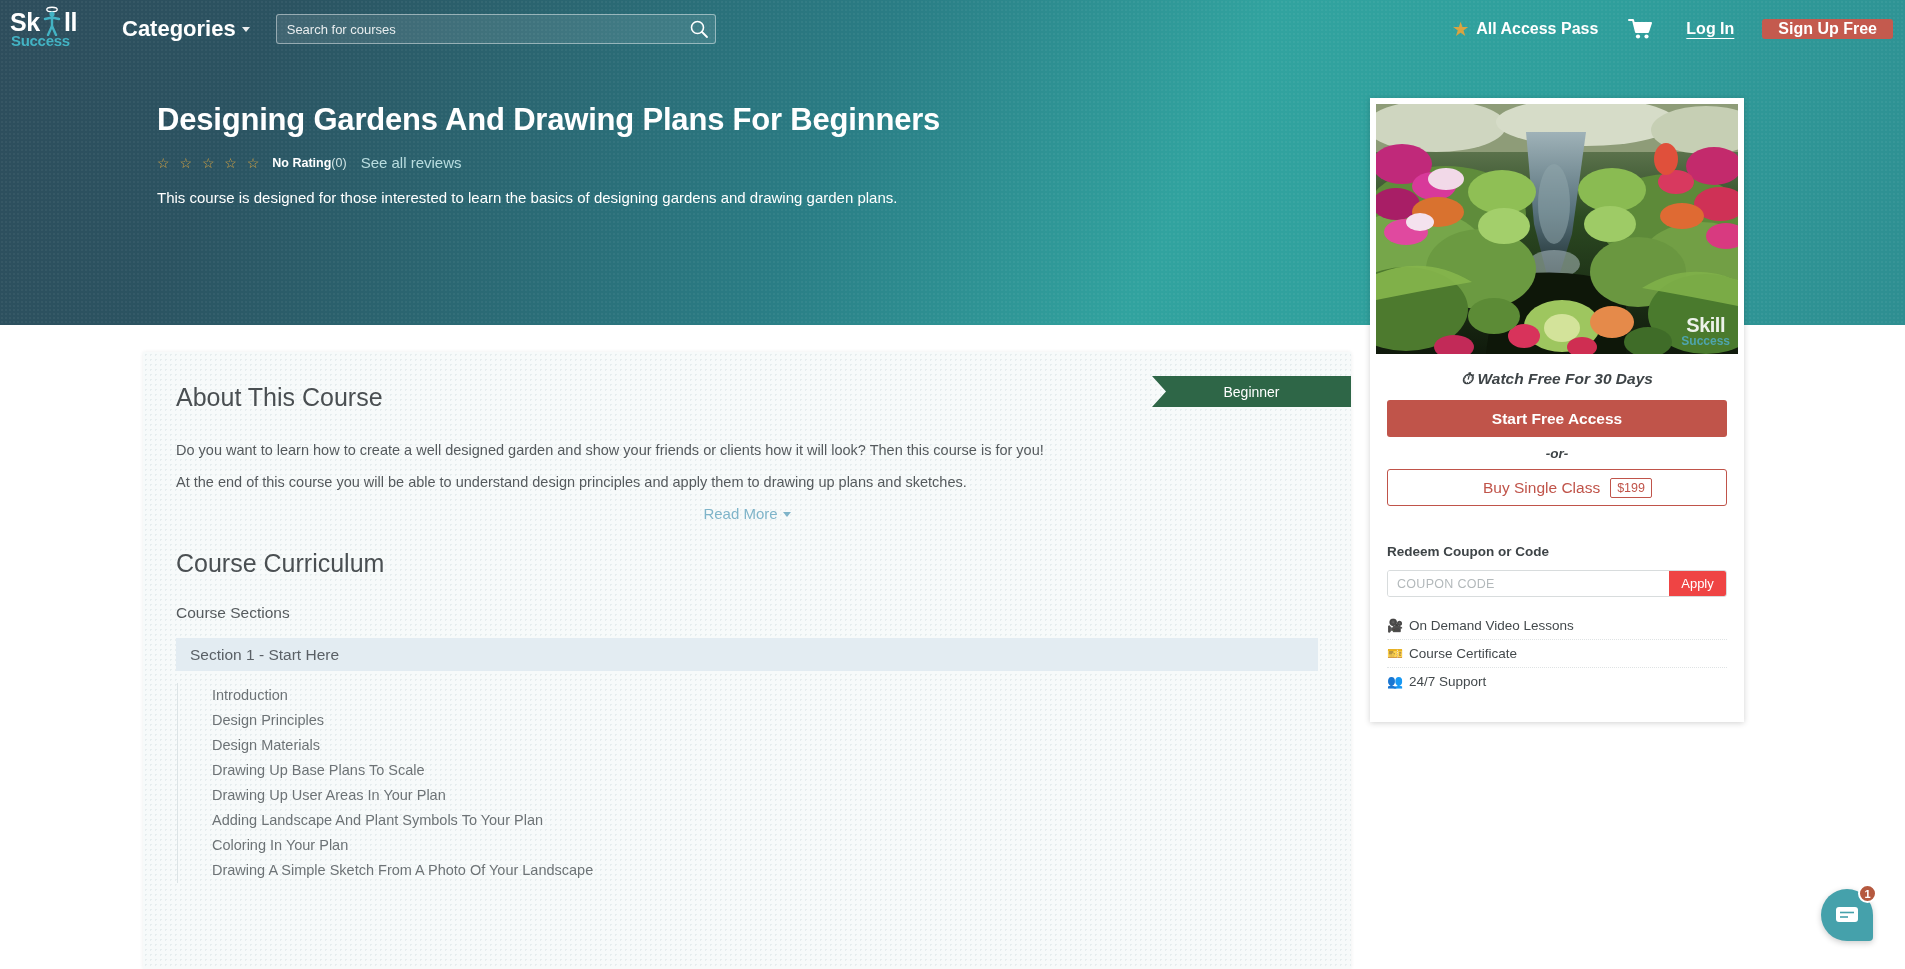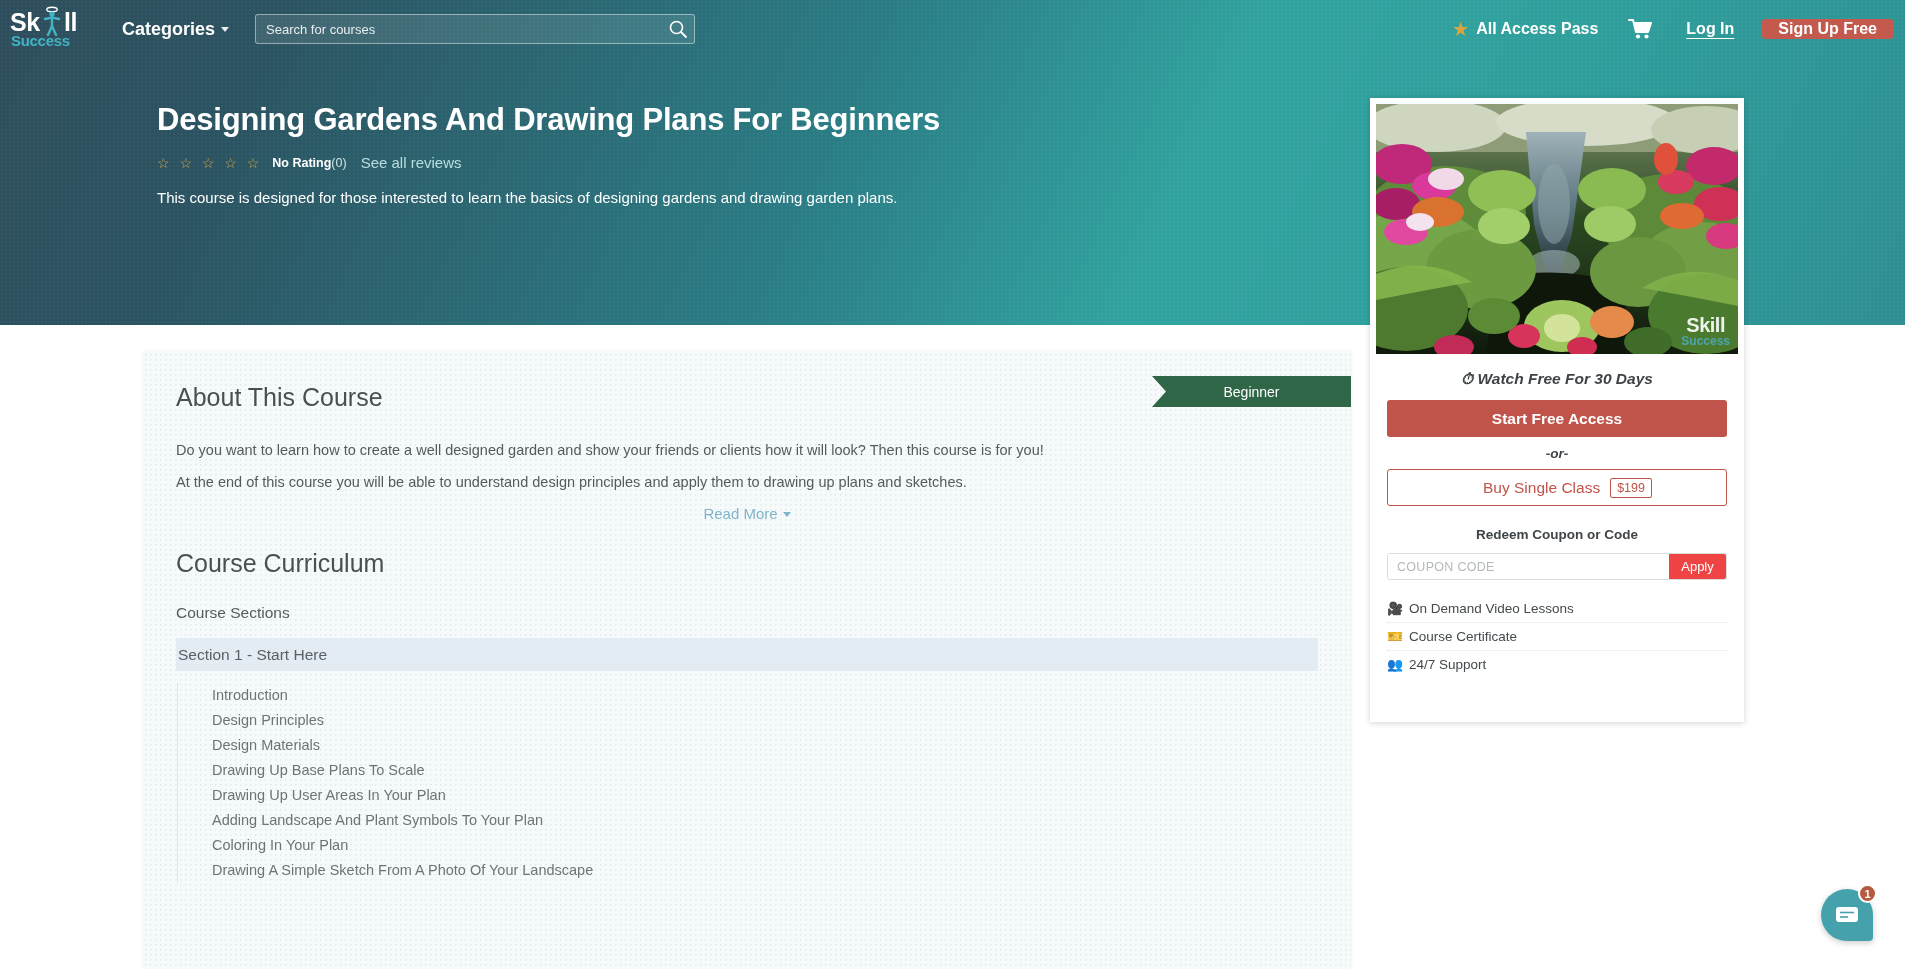--- a/index.html
+++ b/index.html
@@ -37,21 +37,21 @@
   .logo-ll { left: 56px; }
   .logo-fig {
     position: absolute; left: 34px; top: 1px; width: 20px; height: 30px;
   }
   .logo-success {
     position: absolute; left: 3px; top: 28px; color: #43b3c4;
     font-size: 15px; font-weight: 700; line-height: 16px; letter-spacing: -0.3px;
   }
 
   .nav-categories {
-    margin-left: 22px; color: #ffffff; font-size: 18px; font-weight: 700;
+    margin-left: 22px; color: #ffffff; font-size: 22px; font-weight: 700;
     display: flex; align-items: center; gap: 6px; cursor: pointer;
   }
   .caret { display:inline-block; width:0;height:0;border-left:4px solid transparent;border-right:4px solid transparent;border-top:5px solid #ffffff; opacity:.9;}
 
   .search-wrap {
     margin-left: 26px; width: 440px; height: 30px; position: relative;
   }
   .search-input {
     width: 100%; height: 30px; border: 1px solid rgba(255,255,255,0.45);
     border-radius: 3px; background: rgba(255,255,255,0.10);
@@ -110,21 +110,21 @@
   .about-p { font-size:14.5px; color:#555a5d; line-height:22px; margin-top: 27px;}
   .about-p2 { margin-top: 10px; }
   .read-more { text-align:center; margin-top: 12px; color:#7fb4c9; font-size:15px; cursor:pointer;}
   .read-more .caret-blue { display:inline-block; width:0;height:0;border-left:4px solid transparent;border-right:4px solid transparent;border-top:5px solid #7fb4c9; margin-left:5px; vertical-align:2px;}
 
   .curriculum-head { font-size:25px; color:#4a4f52; font-weight:400; margin-top: 26px; line-height:30px;}
   .course-sections-label { font-size:15.5px; color:#565b5e; margin-top: 26px;}
 
   .section-bar {
     margin-top: 16px; height: 33px; background:#e3ecf2;
-    display:flex; align-items:center; padding-left:2px;
+    display:flex; align-items:center; padding-left:14px;
     font-size:15.5px; color:#5a6066; cursor:pointer;
   }
 
   .lesson-list { margin-top: 12px; padding-left: 12px; border-left: 1px solid #dde4e6; margin-left:1px;}
   .lesson-item {
     font-size:14.5px; color:#6d7376; line-height:25px; padding: 0 0 0 22px; cursor:pointer;
   }
 
   
   .side-card {
@@ -157,21 +157,21 @@
   .or-text { text-align:center; font-size:13.5px; font-weight:700; font-style:italic; color:#3e4447; margin-top:9px;}
   .buy-single {
     display:flex; align-items:center; justify-content:center; gap:10px;
     width:100%; margin-top: 8px; background:#fff; border:1px solid #c0544a; border-radius:3px;
     height: 37px; color:#c0544a; font-size:15.5px; cursor:pointer;
     font-family:"Liberation Sans", sans-serif;
     padding-left:21px;
   }
   .price-box { border:1px solid #c0544a; padding: 2px 6px; font-size:12.5px; border-radius:2px;}
 
-  .redeem-label { text-align:center; font-size:13.5px; font-weight:700; color:#3e4447; margin-top: 21px;}
+  .redeem-label { font-size:13.5px; font-weight:700; color:#3e4447; margin-top: 38px;}
   .coupon-row { display:flex; margin-top: 11px; height: 27px; border:1px solid #d8dcdd; border-radius:3px; overflow:hidden;}
   .coupon-input {
     flex:1; border:none; outline:none; padding: 0 9px; font-size:12.5px; color:#8d9497;
     font-family:"Liberation Sans", sans-serif; background:#fff;
   }
   .coupon-input::placeholder { color:#b3b9bb; letter-spacing:.3px;}
   .apply-btn {
     width: 57px; background:#ef4444; color:#fff; border:none; font-size:13px;
     cursor:pointer; font-family:"Liberation Sans", sans-serif;
   }

